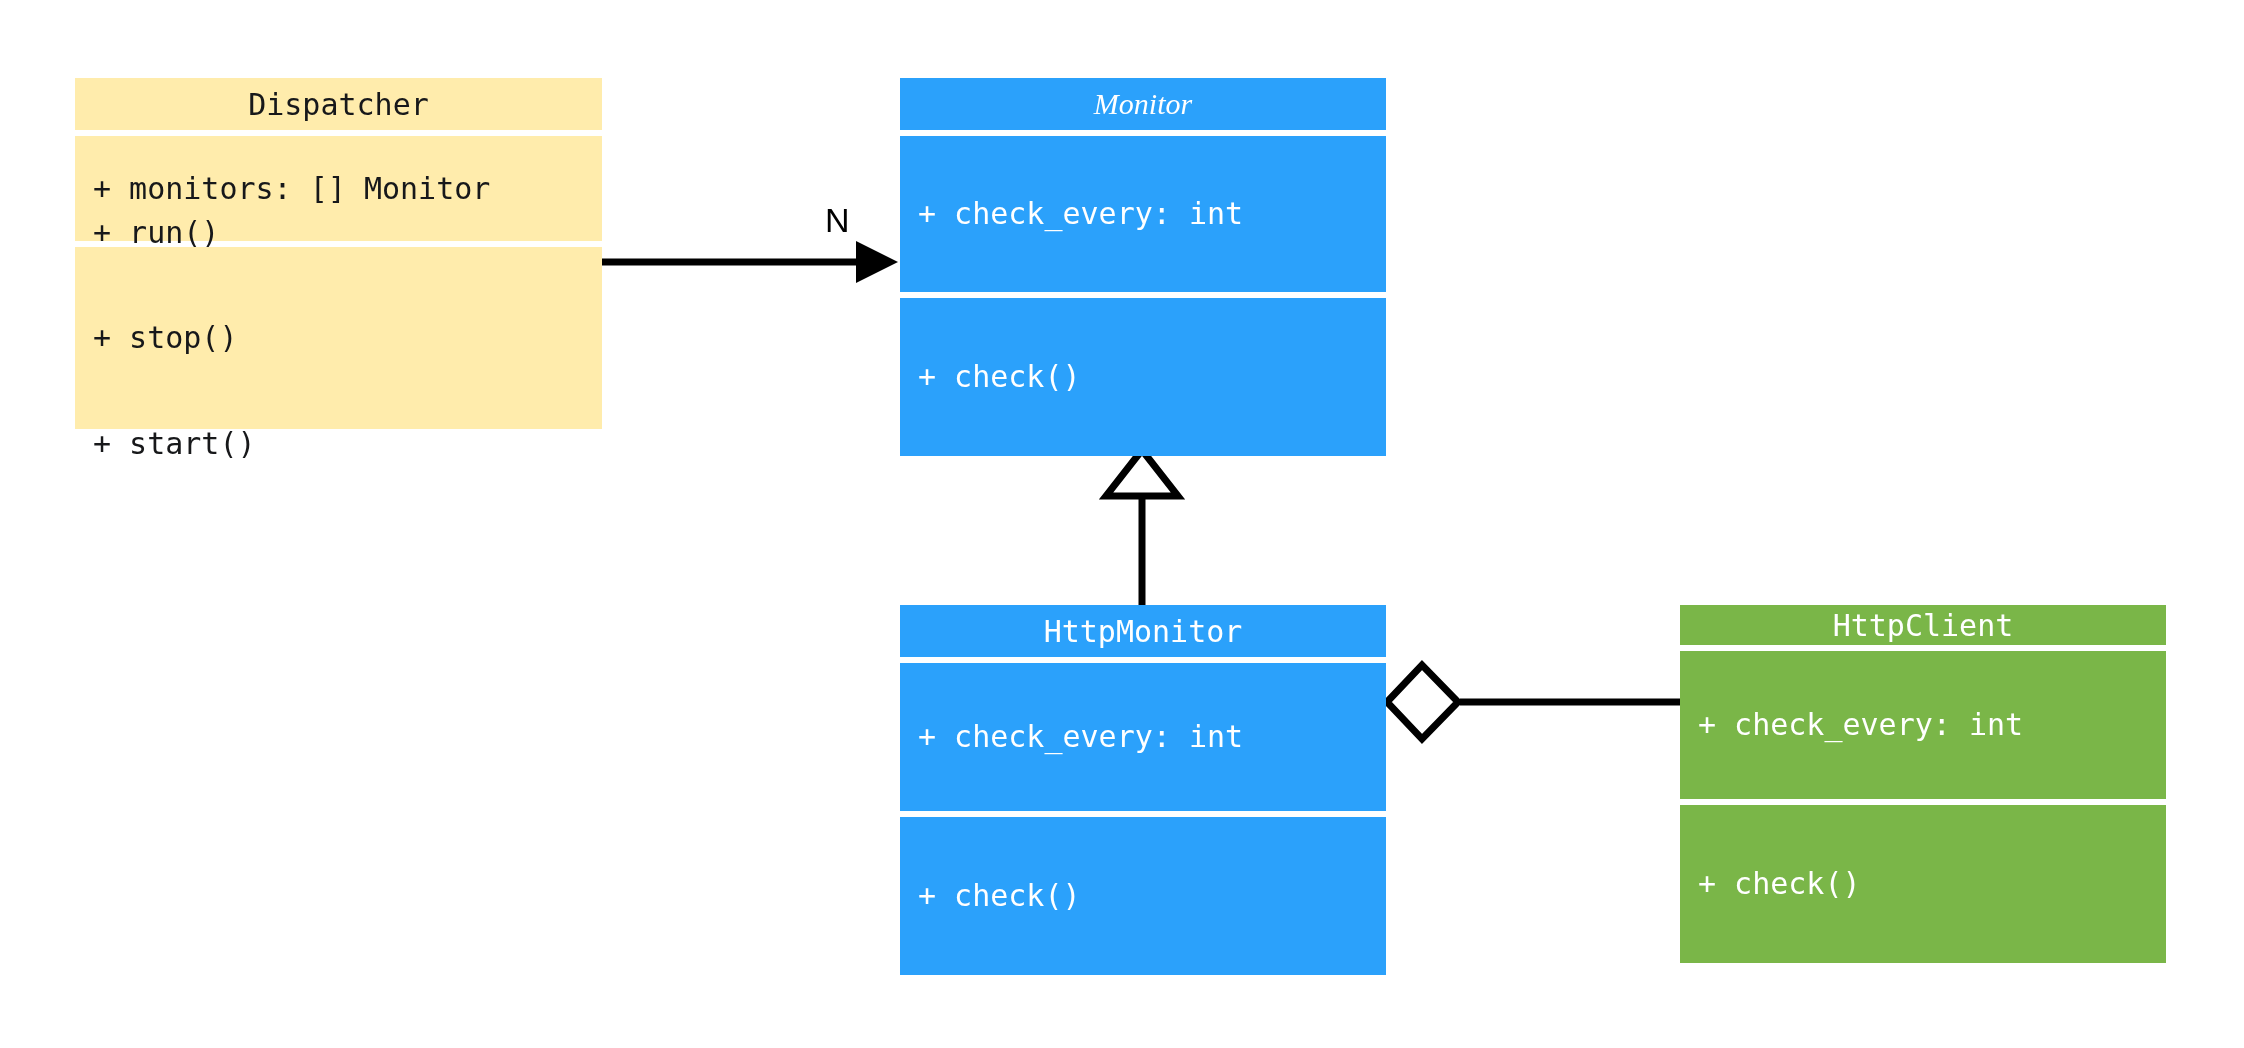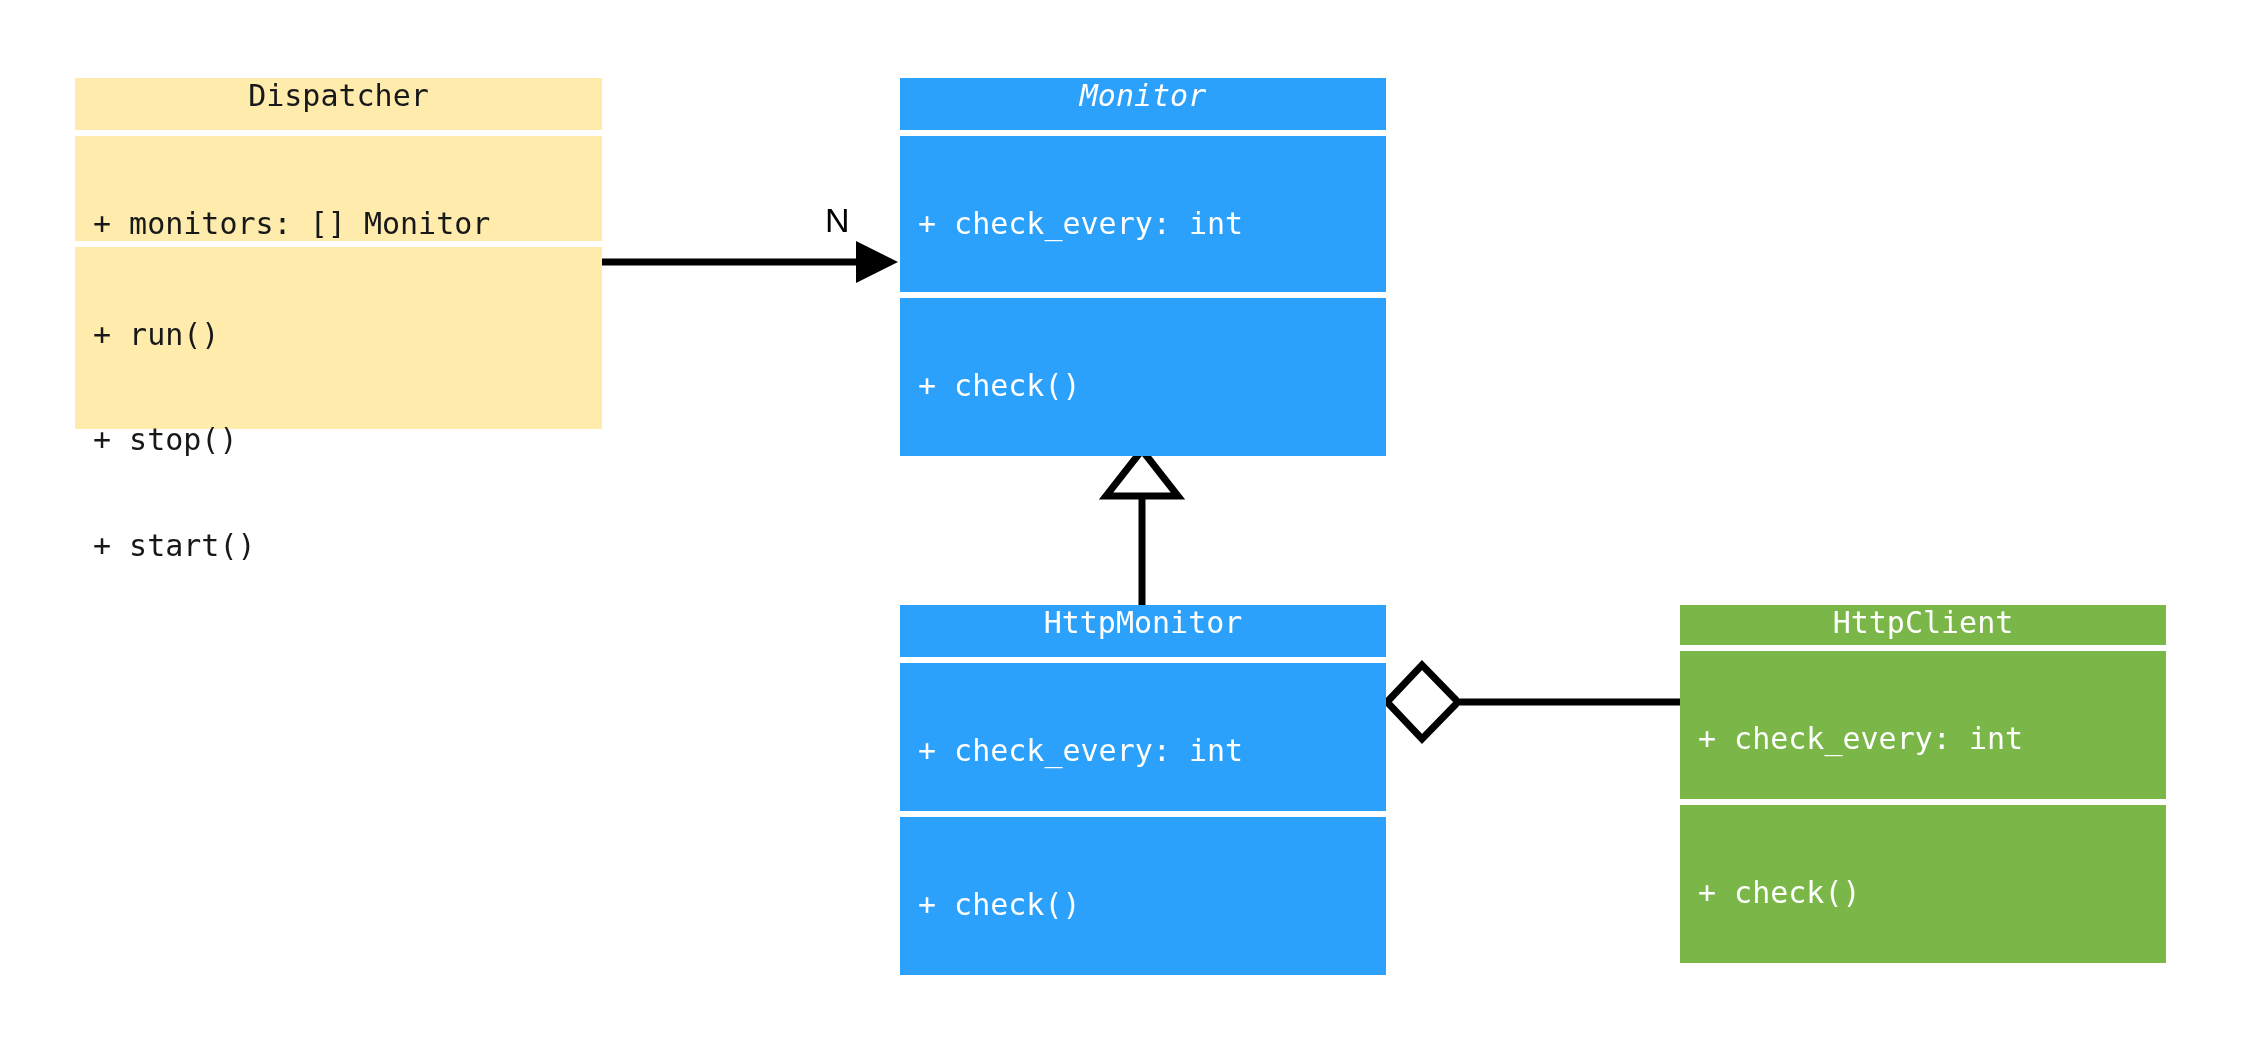--- a/index.html
+++ b/index.html
@@ -21,21 +21,21 @@
   
   .uml-class {
     position: absolute;
     box-sizing: border-box;
   }
   .uml-compartment {
     box-sizing: border-box;
     width: 100%;
     display: flex;
     flex-direction: column;
-    justify-content: flex-start;
+    justify-content: center;
   }
   .uml-title {
     text-align: center;
     font-size: 30px;
     letter-spacing: 0px;
     white-space: pre;
   }
   .uml-title.abstract {
     font-style: italic;
   }
@@ -125,21 +125,21 @@
     <div class="uml-compartment" style="height:182px;">
       <div class="uml-members">
         <div class="member-line">+ run()</div>
         <div class="member-line">+ stop()</div>
         <div class="member-line">+ start()</div>
       </div>
     </div>
   </div>
 
   <div class="uml-class theme-blue" style="left:900px; top:78px; width:486px;">
-    <div class="uml-compartment" style="height:52px;">
+    <div class="uml-compartment" style="height:52px;font-family:Liberation Serif, serif;">
       <div class="uml-title abstract">Monitor</div>
     </div>
     <div class="sep"></div>
     <div class="uml-compartment" style="height:156px;">
       <div class="uml-members">
         <div class="member-line">+ check_every: int</div>
       </div>
     </div>
     <div class="sep"></div>
     <div class="uml-compartment" style="height:158px;">

